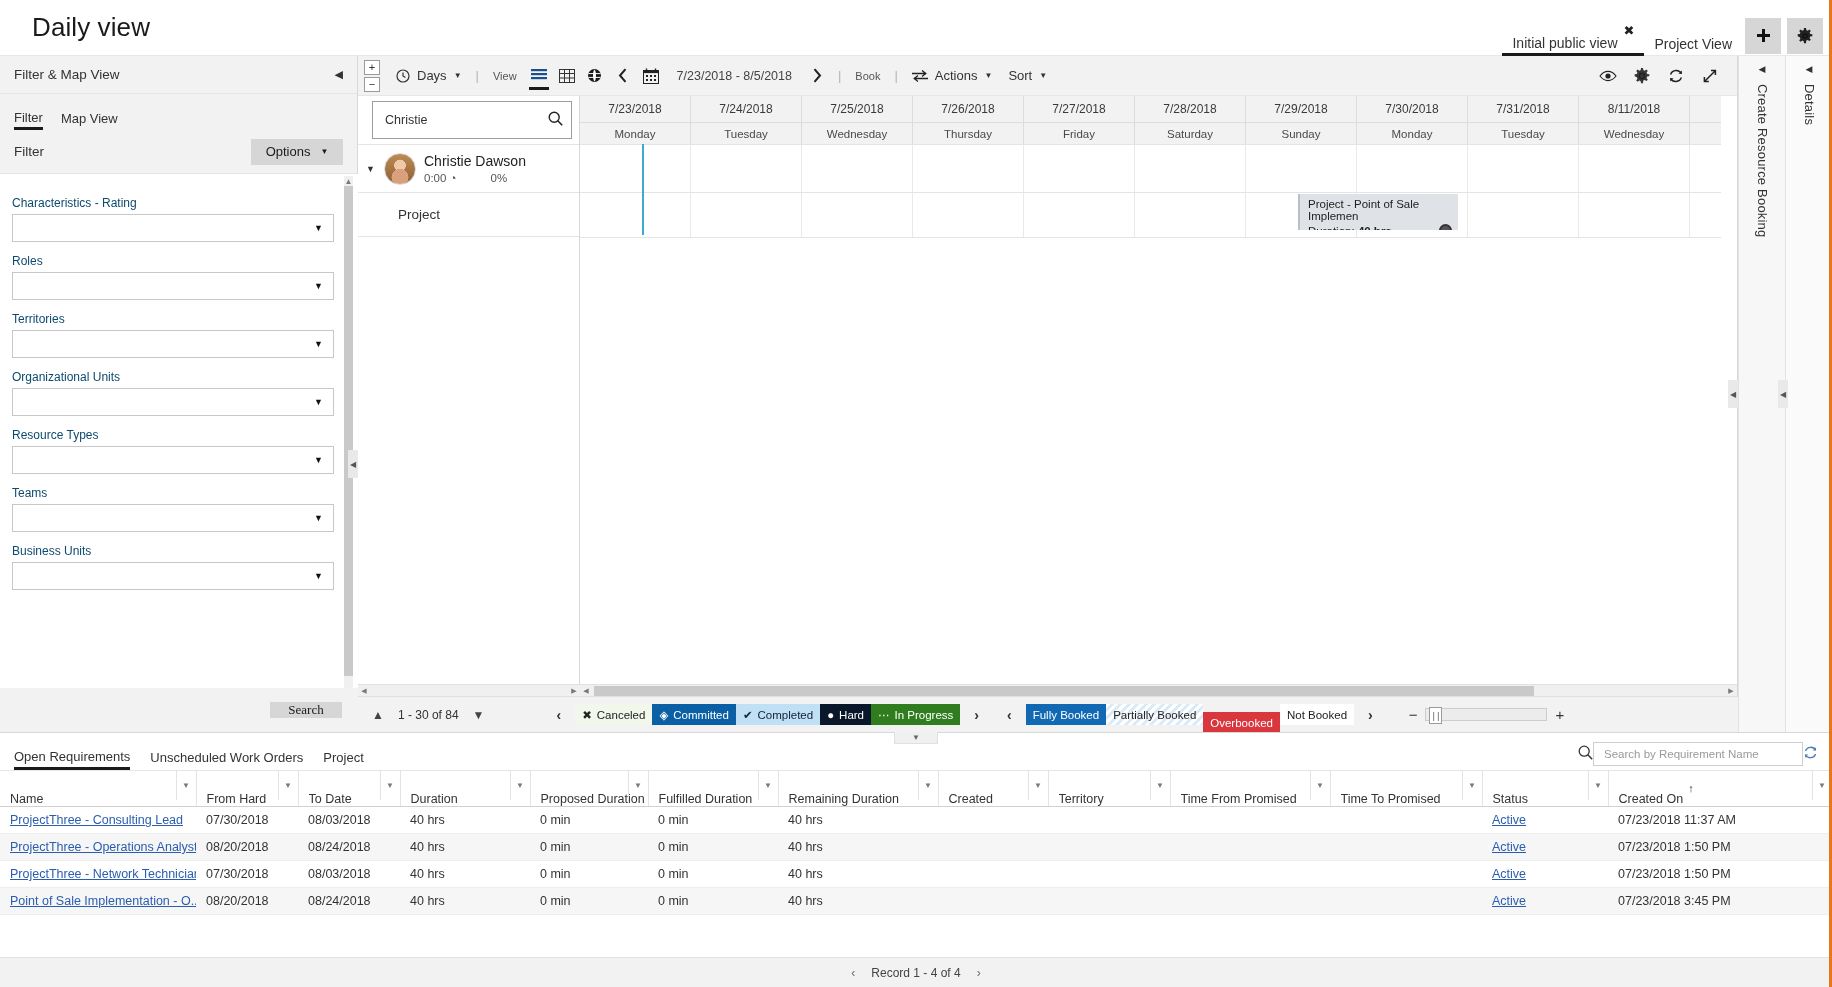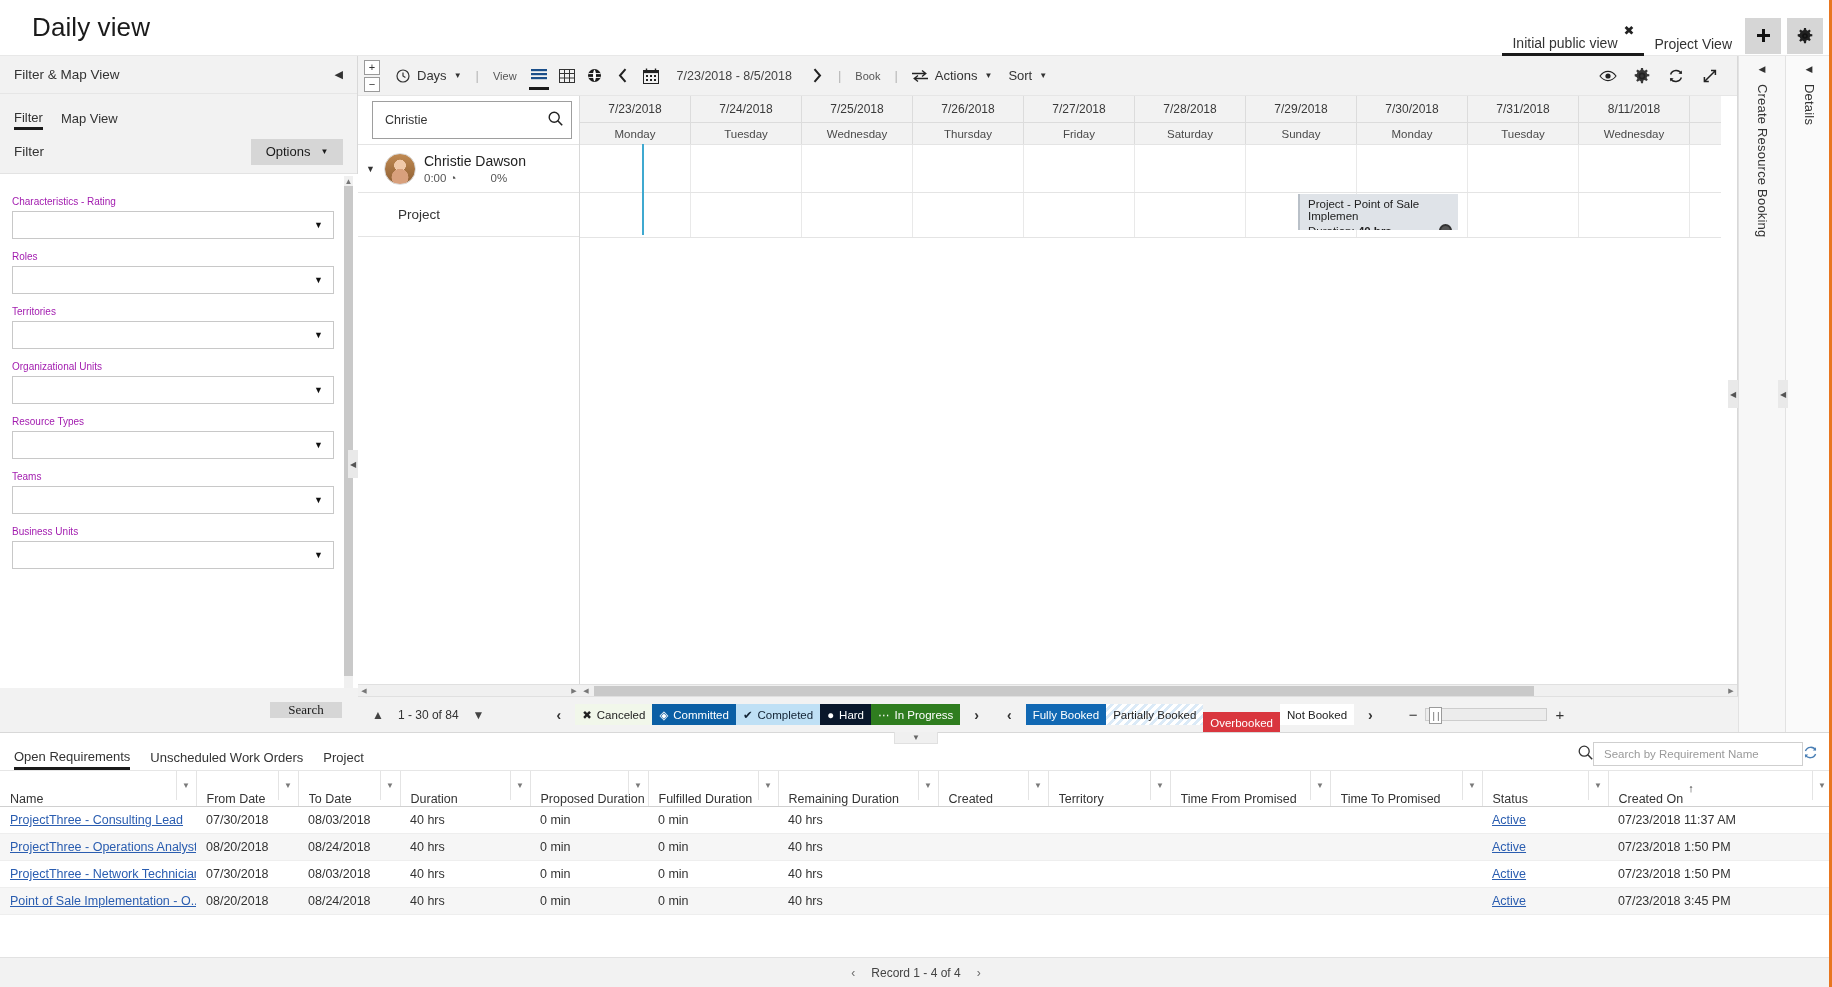--- a/index.html
+++ b/index.html
@@ -70,21 +70,21 @@
     margin-left: auto; background: #d6d6d6; height: 26px; min-width: 92px;
     display: flex; align-items: center; justify-content: center; gap: 10px;
     font-size: 13px; color: #1a1a1a; cursor: pointer; padding: 0 10px;
   }
   .caret { font-size: 8px; line-height: 1; }
   .lp-body {
     position: absolute; left: 0; top: 118px; width: 358px; height: 559px;
     overflow: hidden; background: #fff; padding: 0 0 0 0;
   }
   .lp-scrollarea { padding: 10px 24px 0 12px; }
-  .field-label { font-size: 10px; color: #a21caf; margin: 12px 0 4px 0; }
+  .field-label { font-size: 12px; color: #0c4a6e; margin: 12px 0 4px 0; }
   .field-box {
     height: 28px; border: 1px solid #c8c8c8; background: #fff;
     display: flex; align-items: center; justify-content: flex-end;
     padding-right: 10px; cursor: pointer;
   }
   .field-box .caret { font-size: 9px; color: #111; }
   .lp-vscroll {
     position: absolute; right: 4px; top: 120px; width: 9px; height: 545px;
     background: #f0f0f0;
   }
@@ -783,21 +783,21 @@
           <col style="width:110px">
         <col style="width:122px">
           <col style="width:160px">
           <col style="width:152px">
           <col style="width:126px">
           <col style="width:224px">
       </colgroup>
       <thead>
         <tr>
           <th><span class="thlbl">Name</span><span class="fdrop">▼</span></th>
-          <th><span class="thlbl">From Date</span><span class="fdrop">▼</span></th>
+          <th><span class="thlbl">From Hard</span><span class="fdrop">▼</span></th>
           <th><span class="thlbl">To Date</span><span class="fdrop">▼</span></th>
           <th><span class="thlbl">Duration</span><span class="fdrop">▼</span></th>
           <th><span class="thlbl">Proposed Duration</span><span class="fdrop">▼</span></th>
           <th><span class="thlbl">Fulfilled Duration</span><span class="fdrop">▼</span></th>
           <th><span class="thlbl">Remaining Duration</span><span class="fdrop">▼</span></th>
           <th><span class="thlbl">Created</span><span class="fdrop">▼</span></th>
           <th><span class="thlbl">Territory</span><span class="fdrop">▼</span></th>
           <th><span class="thlbl">Time From Promised</span><span class="fdrop">▼</span></th>
           <th><span class="thlbl">Time To Promised</span><span class="fdrop">▼</span></th>
           <th><span class="thlbl">Status</span><span class="fdrop">▼</span></th>

